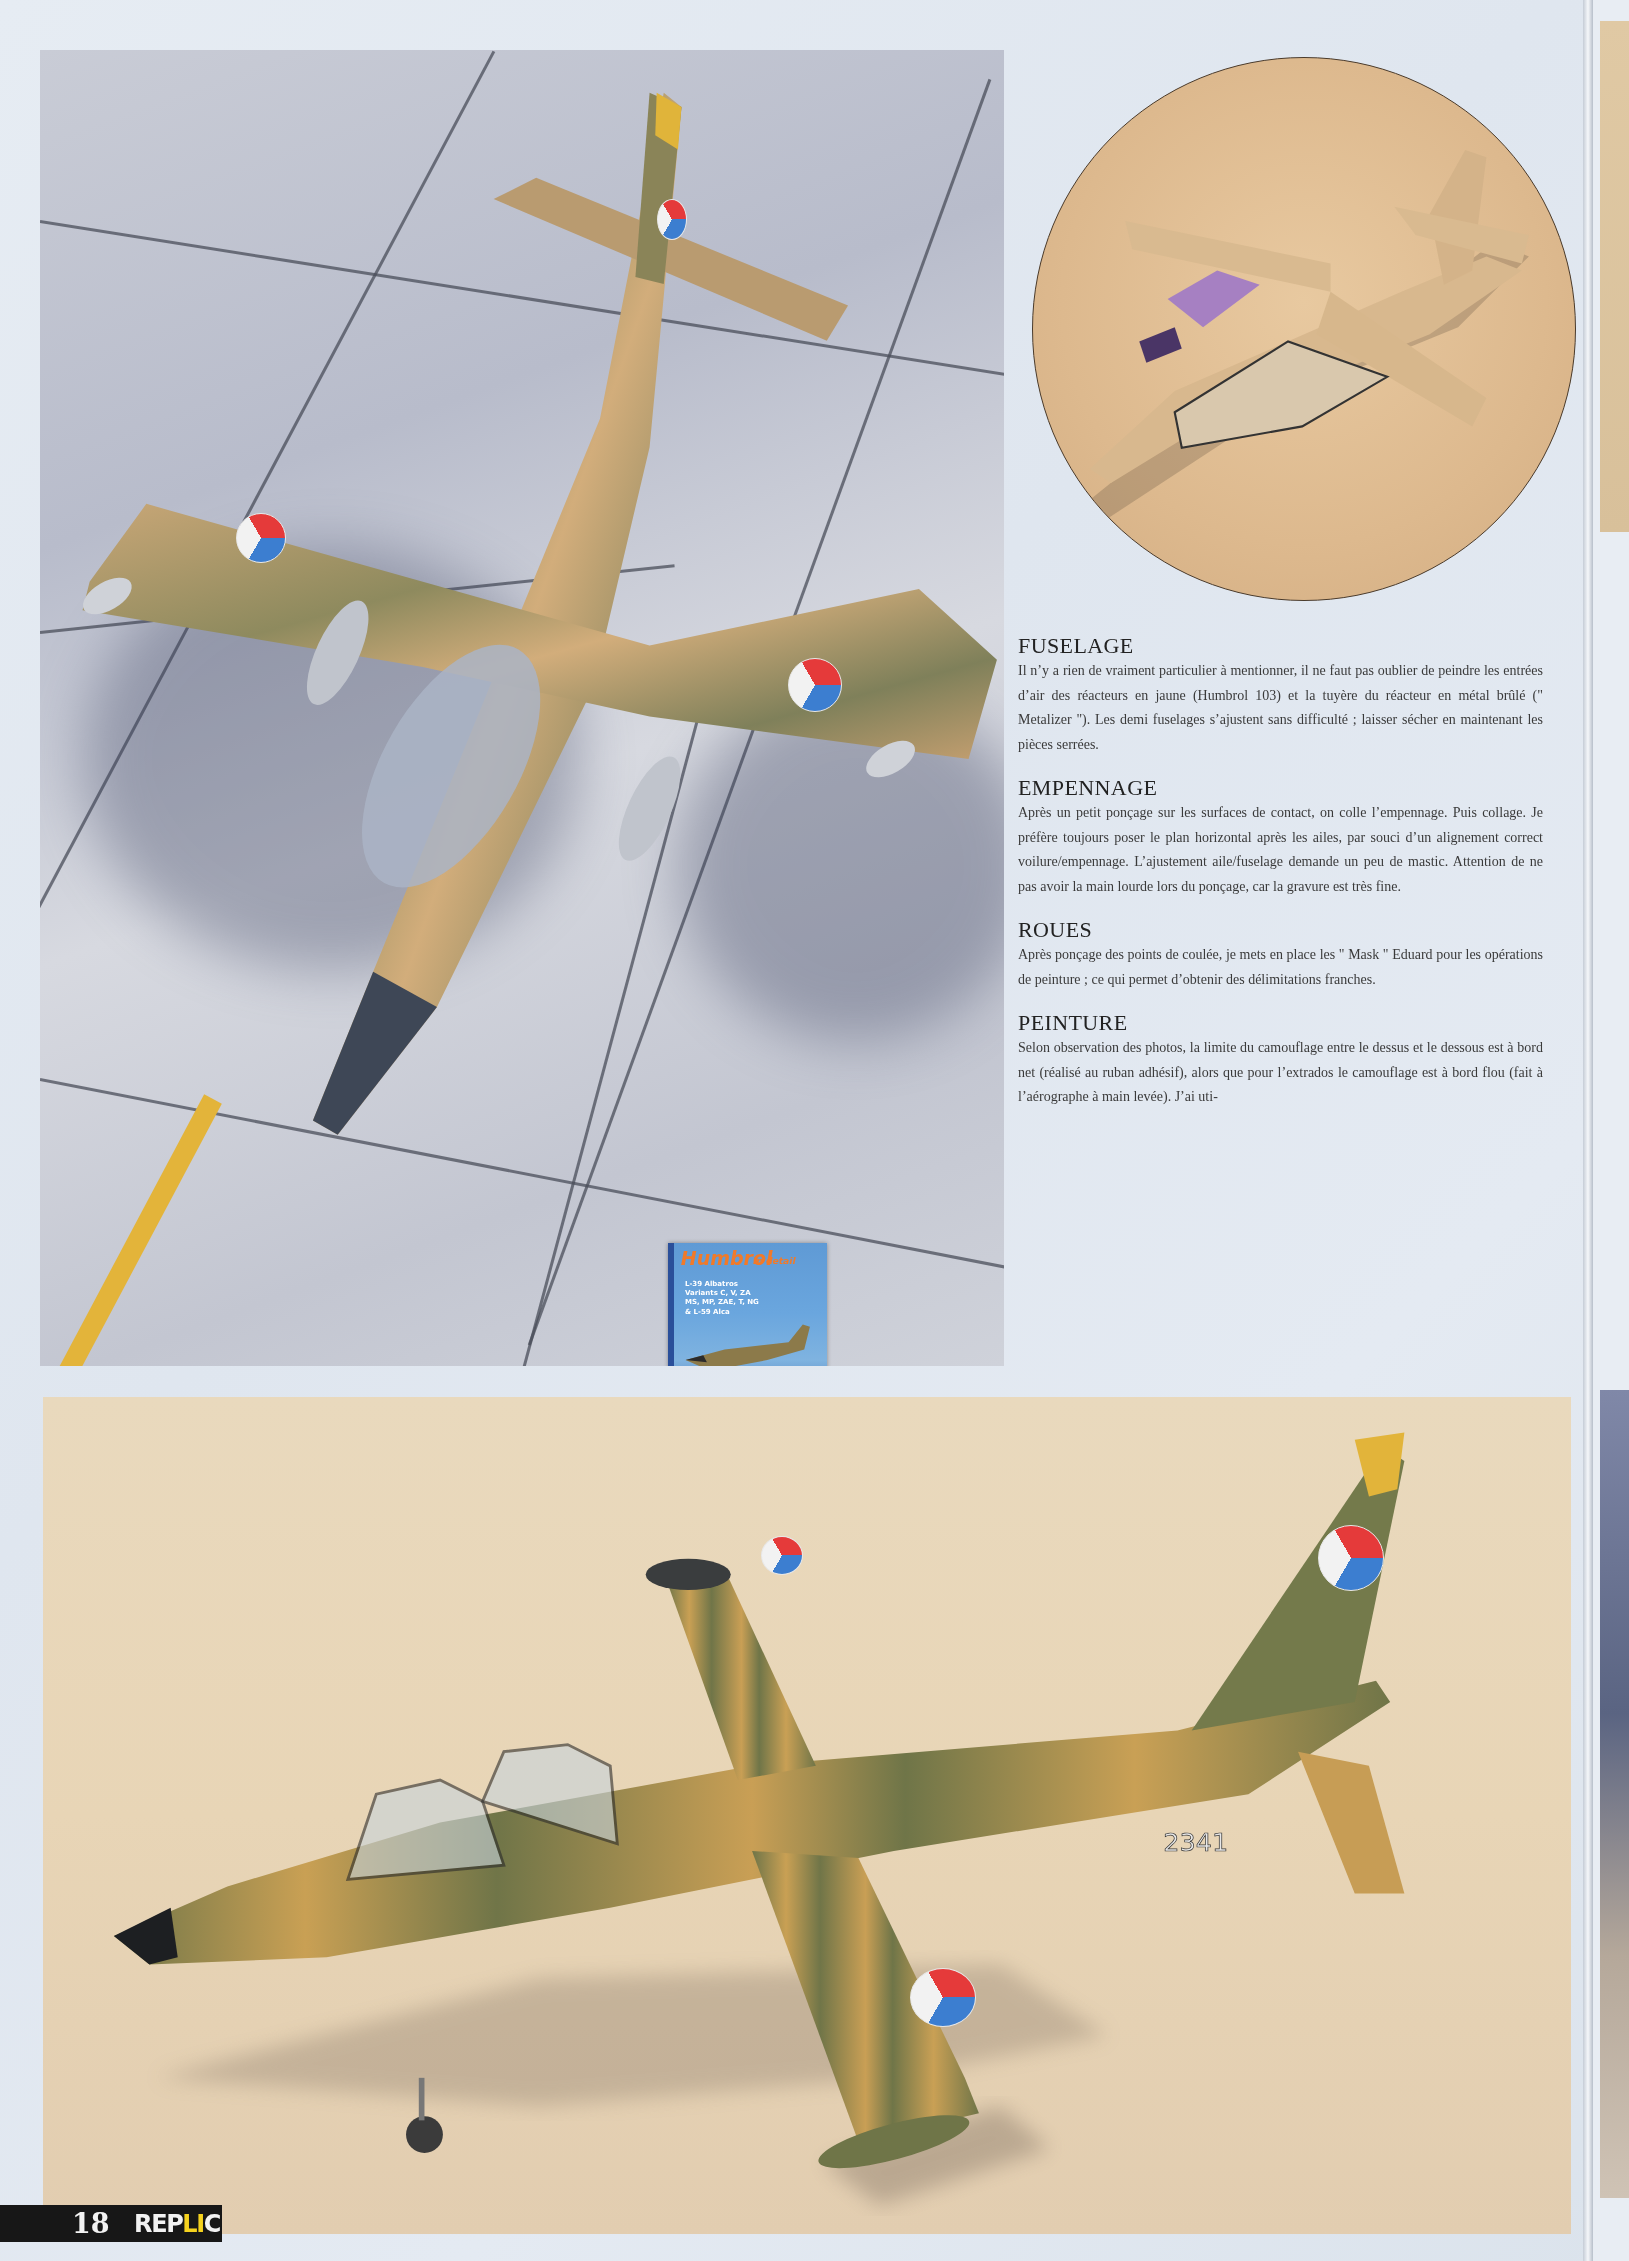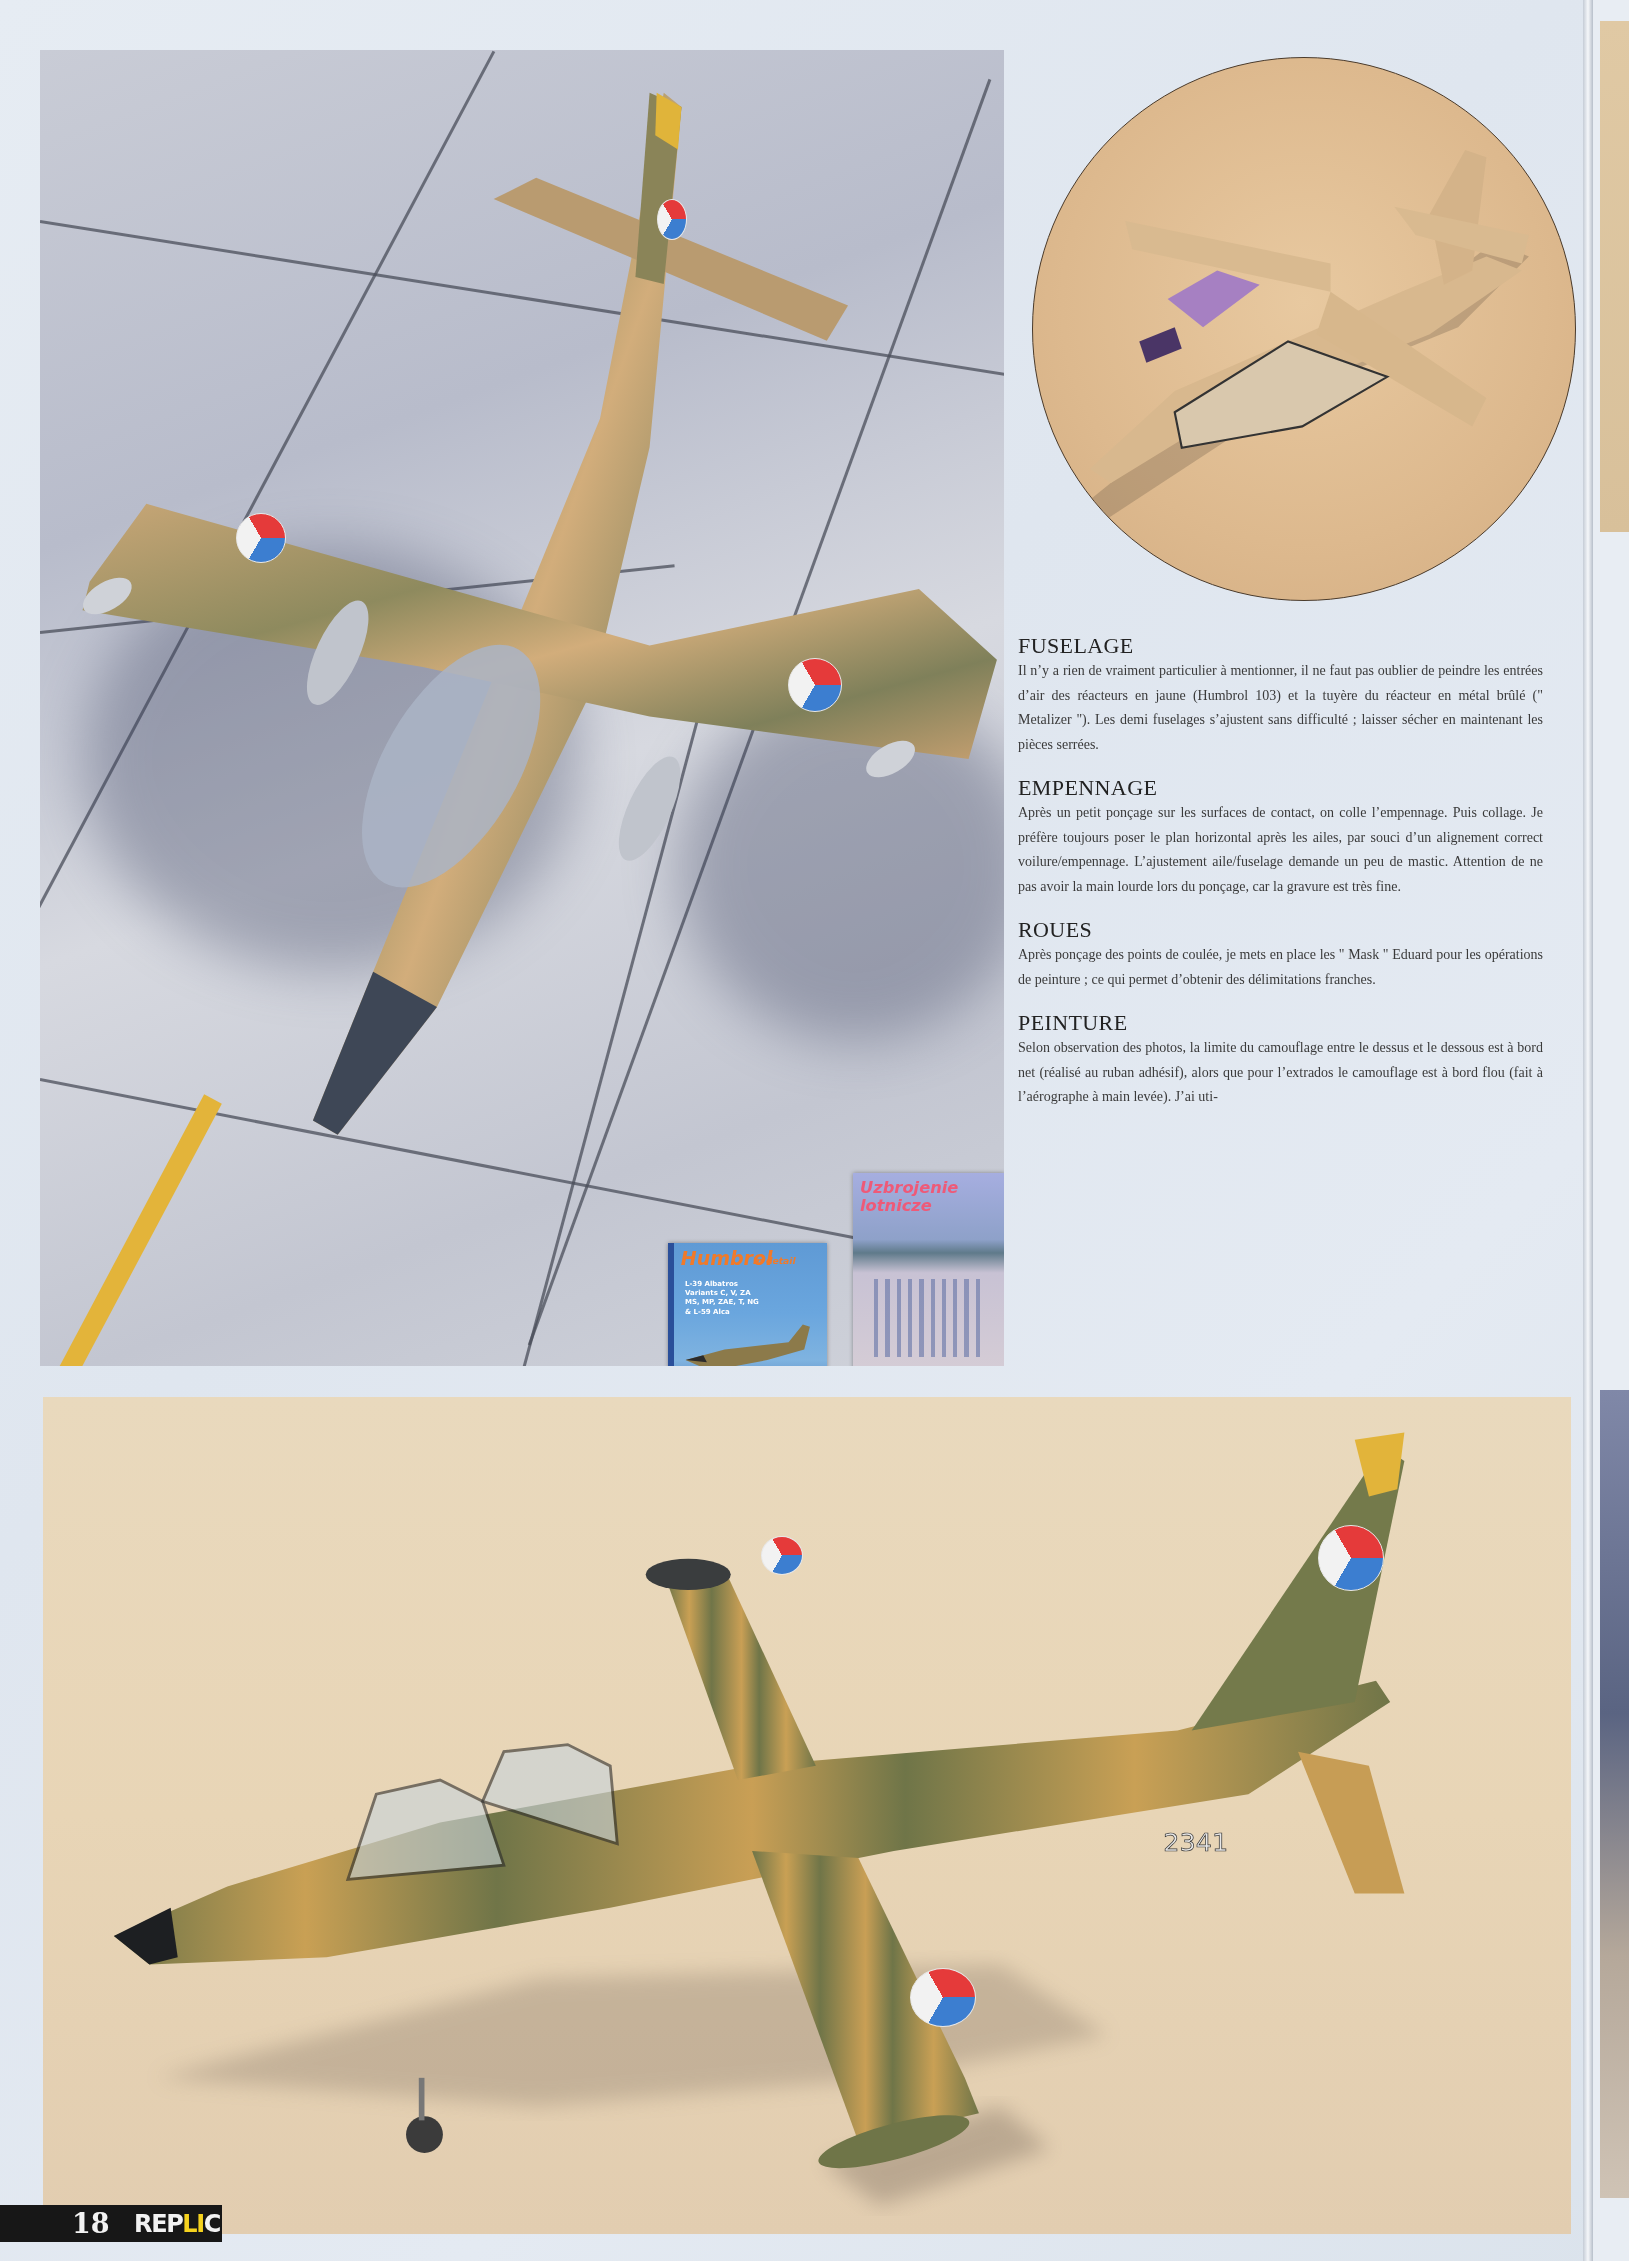--- a/index.html
+++ b/index.html
@@ -104,25 +104,20 @@
     <div class="abs" style="left:17px;top:37px;font-size:7px;color:#fff;font-family:'DejaVu Sans',sans-serif;font-weight:bold;line-height:9.2px;">
       <div>L-39 Albatros</div>
       <div>Variants C, V, ZA</div>
       <div>MS, MP, ZAE, T, NG</div>
       <div>&amp; L-59 Alca</div>
     </div>
     <svg class="abs" style="left:14px;top:78px;" width="135" height="64" viewBox="0 0 190 90">
       <path d="M5 55 L60 40 L150 30 L170 5 L180 8 L172 40 L120 55 L40 70 Z" fill="#8c7a4a"></path>
       <path d="M5 55 L30 48 L35 58 Z" fill="#2b2b2b"></path>
     </svg>
-  </div>
-  <div id="cover-uzbrojenie" class="cover">
-    <div class="cover-title abs" style="left:7px;top:5.7px;font-size:16.3px;color:#ee5a78;line-height:18.4px;width:142px;">Uzbrojenie lotnicze</div>
-    <div class="abs" style="left:21px;top:106px;width:113px;height:78px;background:repeating-linear-gradient(90deg,#6272a6 0 4.3px,transparent 4.3px 11.3px);opacity:.6;"></div>
-
   </div>
 </div>
 
 <div id="photo-circle" class="abs">
   <svg width="542" height="542" viewBox="0 0 765 765">
     <path d="M60 640 L320 430 L560 330 L650 260 L700 280 L600 380 L380 470 L90 660 Z" fill="#7a6650" opacity=".35"></path>
     <path d="M80 580 L200 470 L520 330 L640 280 L690 300 L560 390 L240 520 L110 600 Z" fill="#d8b88e"></path>
     <path d="M560 220 L610 130 L640 140 L620 300 L580 320 Z" fill="#d4b389"></path>
     <path d="M510 210 L700 250 L690 290 L540 250 Z" fill="#d9ba90"></path>
     <path d="M130 230 L420 290 L420 330 L140 270 Z" fill="#d9ba90"></path>

